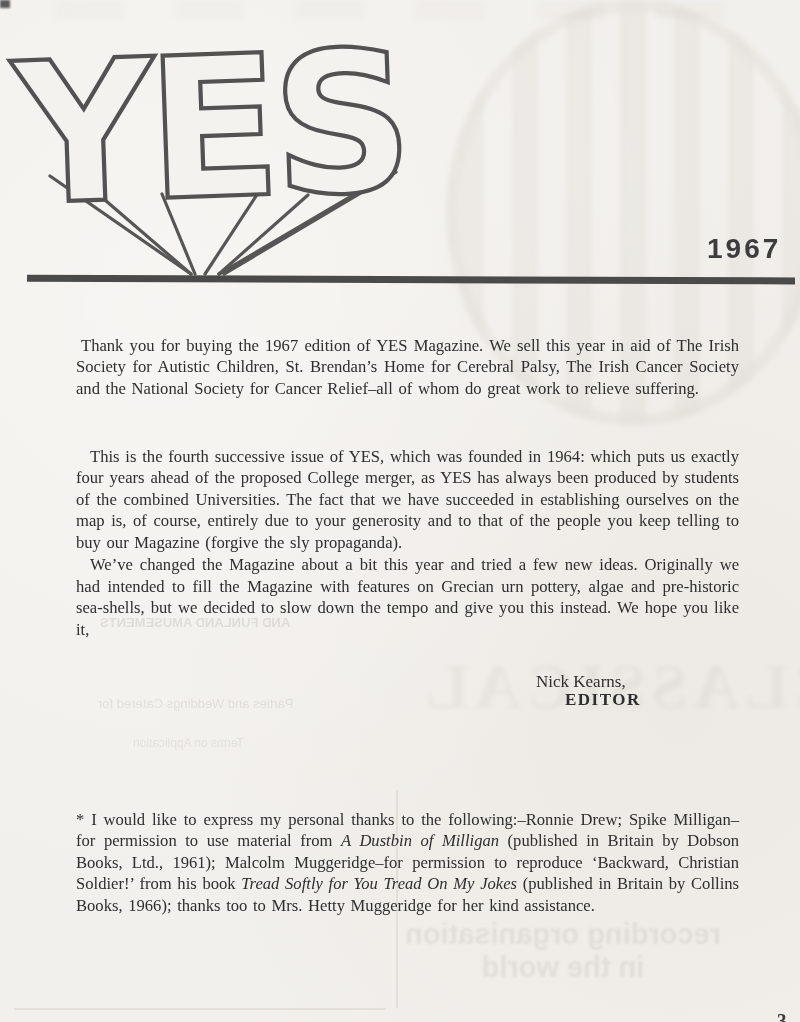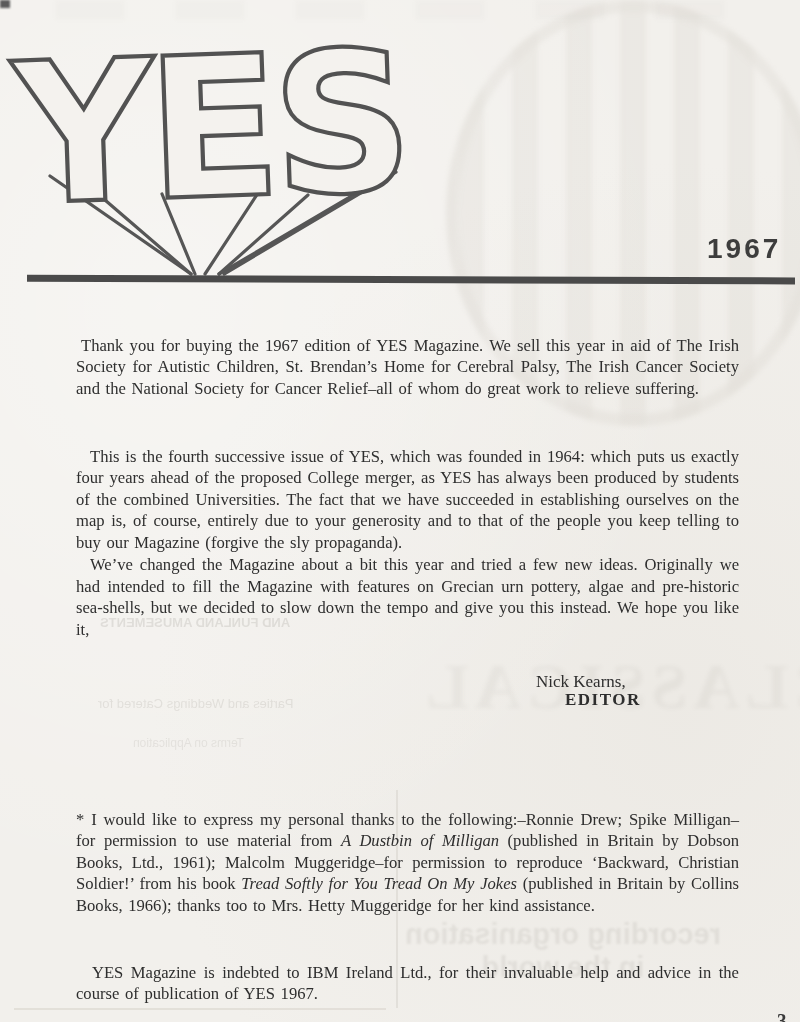--- a/index.html
+++ b/index.html
@@ -100,17 +100,16 @@
 
   <p class="para p1">Thank you for buying the 1967 edition of YES Magazine. We sell this year in aid of The Irish Society for Autistic Children, St. Brendan’s Home for Cerebral Palsy, The Irish Cancer Society and the National Society for Cancer Relief–all of whom do great work to relieve suffering.</p>
   <p class="para p2">This is the fourth successive issue of YES, which was founded in 1964: which puts us exactly four years ahead of the proposed College merger, as YES has always been produced by students of the combined Universities. The fact that we have succeeded in establishing ourselves on the map is, of course, entirely due to your generosity and to that of the people you keep telling to buy our Magazine (forgive the sly propaganda).</p>
   <p class="para p3">We’ve changed the Magazine about a bit this year and tried a few new ideas. Originally we had intended to fill the Magazine with features on Grecian urn pottery, algae and pre-historic sea-shells, but we decided to slow down the tempo and give you this instead. We hope you like it,</p>
 
   <div class="sig-name">Nick Kearns,</div>
   <div class="sig-title">EDITOR</div>
 
   <p class="para footnote"><span>* I would like to express my personal thanks to the following:–Ronnie Drew; Spike Milligan–for permission to use material from </span><span class="italic">A Dustbin of Milligan</span><span> (published in Britain by Dobson Books, Ltd., 1961); Malcolm Muggeridge–for permission to reproduce ‘Backward, Christian Soldier!’ from his book </span><span class="italic">Tread Softly for You Tread On My Jokes</span><span> (published in Britain by Collins Books, 1966); thanks too to Mrs. Hetty Muggeridge for her kind assistance.</span></p>
 
-  <p class="para closing">YES Magazine is indebted to IBM Ireland Ltd., for their invaluable help and advice in the course of publication of YES 1967.</p>
 
   <div class="page-number">3</div>
 
 </div>
 
 </body></html>

